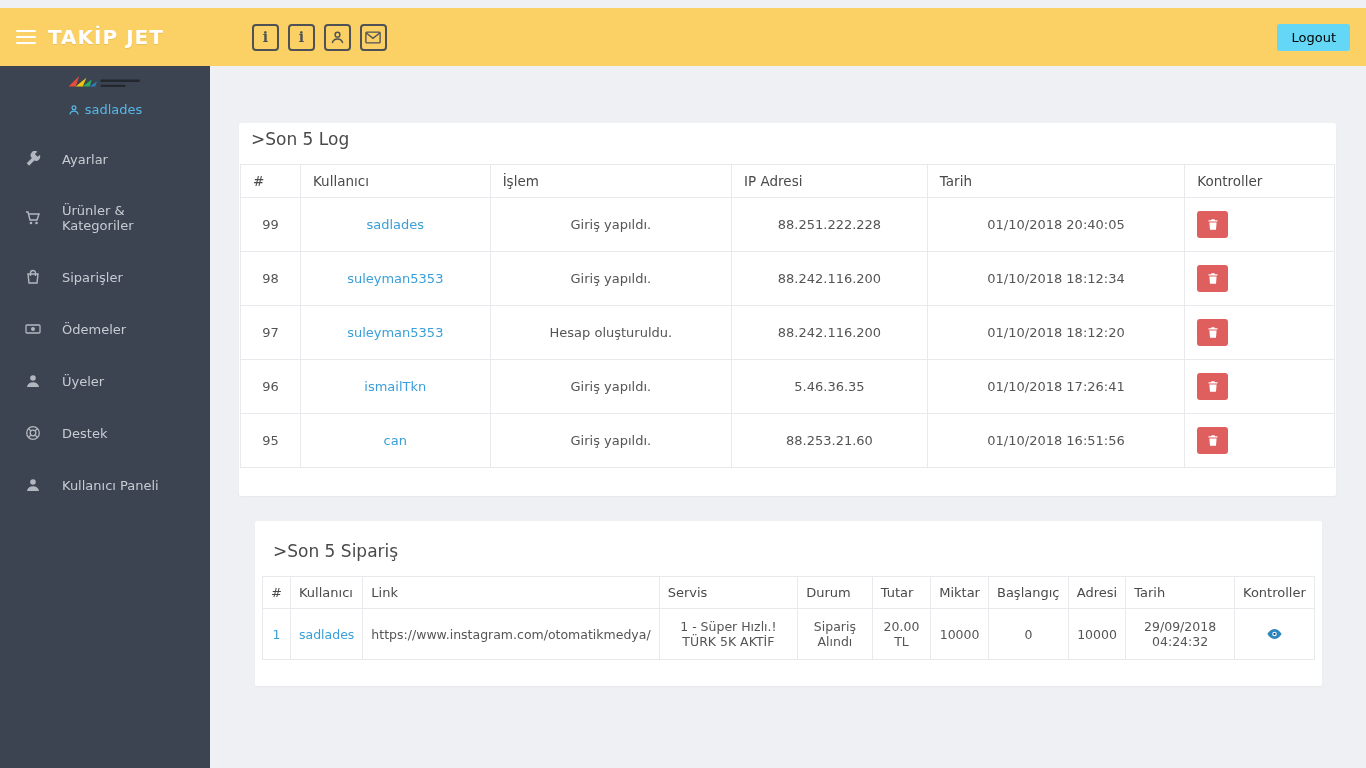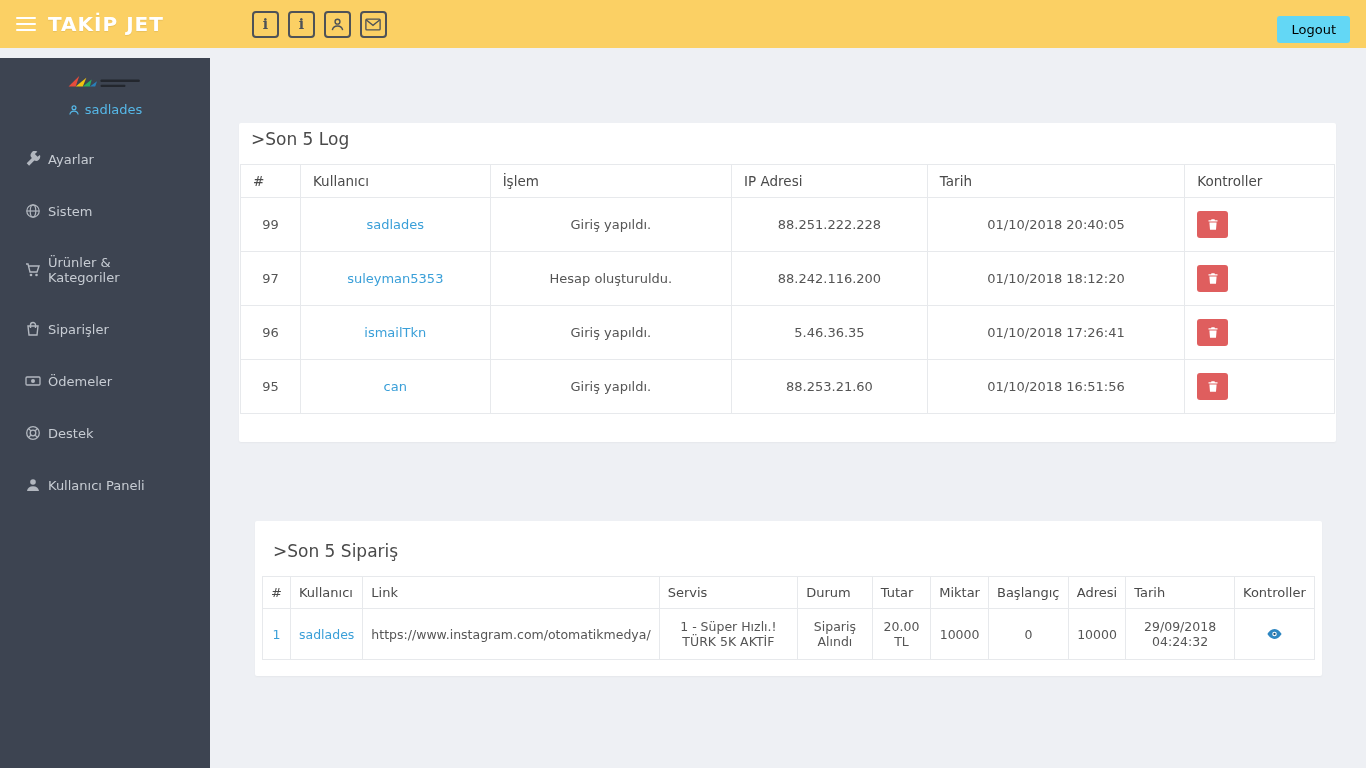--- a/index.html
+++ b/index.html
@@ -4,21 +4,21 @@
 <style>
   * { box-sizing: border-box; margin: 0; padding: 0; }
   html, body { width: 1366px; height: 768px; overflow: hidden; }
   body {
     font-family: "DejaVu Sans", "Liberation Sans", sans-serif;
     background: #eef0f4;
     color: #555;
   }
   
   .topbar {
-    position: fixed; top: 0; left: 0; right: 0; height: 48px;
+    position: fixed; top: 8px; left: 0; right: 0; height: 58px;
     background: #fbd064;
     display: flex; align-items: center;
     z-index: 20;
   }
   .hamburger {
     margin-left: 16px; width: 20px; cursor: pointer;
     display: flex; flex-direction: column; gap: 4px;
   }
   .hamburger span { display:block; height: 2px; background: #fff; border-radius: 1px; }
   .brand {
@@ -44,32 +44,32 @@
     background: #3d4451; z-index: 10;
   }
   .side-logo { display: flex; justify-content: center; padding: 14px 0 2px; }
   .side-user {
     display: flex; align-items: center; justify-content: center; gap: 5px;
     color: #56b8e8; font-size: 13px; padding: 6px 0 10px; cursor: pointer;
     text-decoration: none;
   }
   .nav { margin-top: 6px; }
   .nav-item {
-    display: flex; align-items: center; gap: 7px;
+    display: flex; align-items: center; gap: 21px;
     padding: 18px 25px; color: #c7ccd3; font-size: 13px; cursor: pointer;
   }
   .nav-item .nv-ic { width: 16px; height: 16px; flex: 0 0 16px; opacity: .85; display:flex; align-items:center; }
   
   .content { margin-left: 210px; padding-top: 58px; }
   .card {
     background: #ffffff; border-radius: 2px;
     box-shadow: 0 1px 2px rgba(0,0,0,.04);
   }
   .card-log   { margin: 65px 30px 0 29px; padding: 6px 1px 28px; }
-  .card-order { margin: 79px 44px 0 45px; padding: 20px 7px 16px; }
+  .card-order { margin: 25px 44px 0 45px; padding: 20px 7px 26px; }
   .card-title { font-size: 17px; color: #4a4a4a; padding: 0 0 15px 11px; font-weight: 400; }
   table { border-collapse: collapse; width: 100%; background: #fff; }
   th, td { border: 1px solid #e7e9ec; text-align: left; vertical-align: middle; }
   th { font-weight: 400; color: #4a4a4a; padding: 8px 12px; font-size: 13.5px; }
   td { padding: 13px 12px; font-size: 13px; color: #555; text-align: center; }
   .t-order th { padding: 8px 8px; font-size: 13px; }
   .t-order td { padding: 10px 8px; font-size: 12.5px; }
   a.cell-link { color: #3a9fd8; text-decoration: none; cursor: pointer; }
   .btn-trash {
     width: 31px; height: 27px; background: #df5e5e; border: none; border-radius: 3px;
@@ -138,30 +138,20 @@
     <div class="nav-item">
       <span class="nv-ic">
           <svg width="16" height="16" viewBox="0 0 16 16">
             <path fill="currentColor" d="M14.9 4.1a4.2 4.2 0 0 1-5.6 5.4l-5.2 5.2-2.4-2.4 5.2-5.2A4.2 4.2 0 0 1 12.3.7L9.9 3.1l2.6 2.6 2.4-1.6z"></path>
           </svg>
         </span>
       <span>Ayarlar</span>
     </div>
     <div class="nav-item">
       <span class="nv-ic">
-          <svg width="16" height="16" viewBox="0 0 16 16" fill="none" stroke="currentColor" stroke-width="1.2">
-            <circle cx="8" cy="8" r="6.2"></circle>
-            <ellipse cx="8" cy="8" rx="2.8" ry="6.2"></ellipse>
-            <path d="M1.8 8h12.4"></path>
-          </svg>
-        </span>
-      <span>Sistem</span>
-    </div>
-    <div class="nav-item">
-      <span class="nv-ic">
           <svg width="16" height="16" viewBox="0 0 16 16">
             <path fill="none" stroke="currentColor" stroke-width="1.4" d="M1 2h2l2 8h7l2-6H4"></path>
             <circle cx="6" cy="13" r="1.3" fill="currentColor"></circle>
             <circle cx="11.5" cy="13" r="1.3" fill="currentColor"></circle>
           </svg>
         </span>
       <span>Ürünler &amp; Kategoriler</span>
     </div>
     <div class="nav-item">
       <span class="nv-ic">
@@ -172,20 +162,29 @@
       <span>Siparişler</span>
     </div>
     <div class="nav-item">
       <span class="nv-ic">
           <svg width="16" height="16" viewBox="0 0 16 16">
             <rect x="1" y="4" width="14" height="8" rx="1" fill="none" stroke="currentColor" stroke-width="1.3"></rect>
             <circle cx="8" cy="8" r="2" fill="currentColor"></circle>
           </svg>
         </span>
       <span>Ödemeler</span>
+    </div>
+    <div class="nav-item">
+      <span class="nv-ic">
+          <svg width="16" height="16" viewBox="0 0 16 16">
+            <circle cx="8" cy="5" r="2.8" fill="currentColor"></circle>
+            <path d="M2 14c.4-3.2 2.8-4.8 6-4.8s5.6 1.6 6 4.8z" fill="currentColor"></path>
+          </svg>
+        </span>
+      <span>Üyeler</span>
     </div>
     <div class="nav-item">
       <span class="nv-ic">
           <svg width="16" height="16" viewBox="0 0 16 16" fill="none" stroke="currentColor" stroke-width="1.3">
             <circle cx="8" cy="8" r="6.3"></circle>
             <circle cx="8" cy="8" r="2.8"></circle>
             <path d="M3.6 3.6l2.2 2.2M12.4 3.6l-2.2 2.2M3.6 12.4l2.2-2.2M12.4 12.4l-2.2-2.2"></path>
           </svg>
         </span>
       <span>Destek</span>
@@ -225,20 +224,34 @@
           <th>Kontroller</th>
         </tr>
       </thead>
       <tbody>
         <tr>
           <td>99</td>
           <td><a class="cell-link">sadlades</a></td>
           <td>Giriş yapıldı.</td>
           <td>88.251.222.228</td>
           <td>01/10/2018 20:40:05</td>
+          <td>
+              <button class="btn-trash">
+                <svg width="12" height="13" viewBox="0 0 16 16">
+                  <path fill="#fff" d="M6 1h4l.6 1.2H14v1.9H2V2.2h3.4zM3.2 5.2h9.6L12 15H4z"></path>
+                </svg>
+              </button>
+            </td>
+        </tr>
+        <tr>
+          <td>98</td>
+          <td><a class="cell-link">suleyman5353</a></td>
+          <td>Giriş yapıldı.</td>
+          <td>88.242.116.200</td>
+          <td>01/10/2018 18:12:34</td>
           <td>
               <button class="btn-trash">
                 <svg width="12" height="13" viewBox="0 0 16 16">
                   <path fill="#fff" d="M6 1h4l.6 1.2H14v1.9H2V2.2h3.4zM3.2 5.2h9.6L12 15H4z"></path>
                 </svg>
               </button>
             </td>
         </tr>
         <tr>
           <td>97</td>

